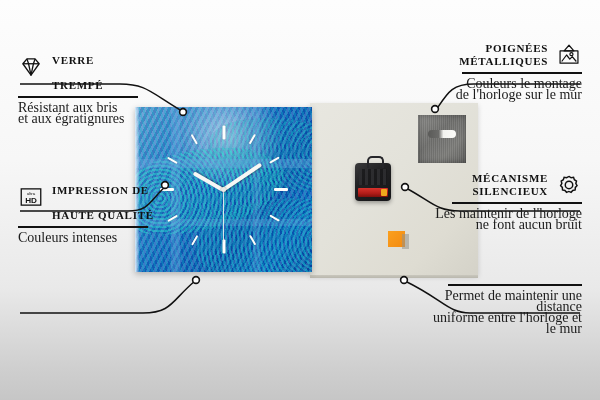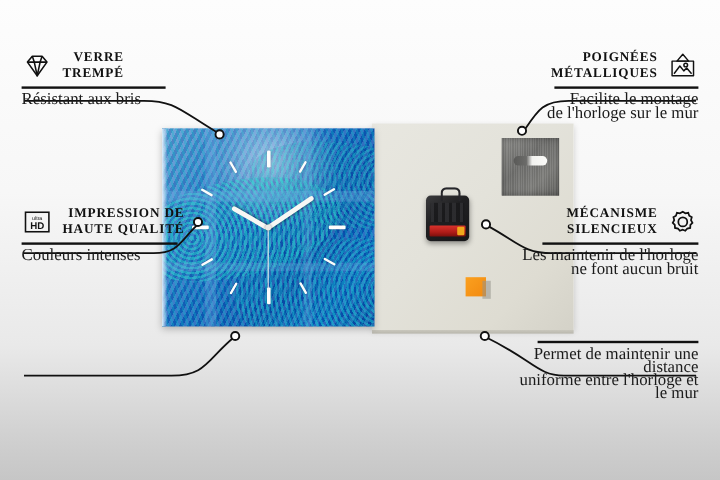--- a/index.html
+++ b/index.html
@@ -109,21 +109,21 @@
   .co-title{
     font-family:"Liberation Serif", serif;font-weight:bold;
     font-size:11px;letter-spacing:.7px;color:#111;line-height:13px;text-transform:uppercase;
   }
   .co-rule{height:1.6px;background:#111;margin-top:4px;}
   .co-desc{
     font-family:"Liberation Serif", serif;font-size:14px;color:#1b1b1b;
     line-height:11px;margin-top:4px;
   }
   .left .co-head{justify-content:flex-start;}
-  .left .co-title{text-align:right;}
+  .left .co-title{text-align:left;margin-top:12px;}
   .left .co-desc{text-align:left;}
   .right .co-head{justify-content:flex-end;}
   .right .co-title{text-align:right;}
   .right .co-desc{text-align:right;}
   .ico{width:26px;height:26px;flex:0 0 26px;display:block;}
 </style>
 </head>
 <body>
 
 <div class="stage">
@@ -211,20 +211,21 @@
         </g>
       </svg>
       <div>
         <div class="co-title">VERRE</div>
         <div class="co-title">TREMPÉ</div>
       </div>
     </div>
     <div class="co-rule" style="width:120px;"></div>
     <div class="co-desc">
       <div>Résistant aux bris</div>
+      <div>et aux égratignures</div>
     </div>
   </div>
 
   <div class="callout left" style="left:18px;top:172px;width:150px;">
     <div class="co-head">
       <svg class="ico" viewBox="0 0 32 32">
         <rect x="4" y="6" width="24" height="20" fill="none" stroke="#111" stroke-width="1.6"></rect>
         <text x="16" y="14" text-anchor="middle" font-family="Liberation Sans, sans-serif" font-size="5.4" fill="#111">ultra</text>
         <text x="16" y="23.5" text-anchor="middle" font-family="Liberation Sans, sans-serif" font-size="10" font-weight="bold" fill="#111">HD</text>
       </svg>
@@ -250,21 +251,21 @@
         <g fill="none" stroke="#111" stroke-width="1.5" stroke-linejoin="round">
           <path d="M16,4 L10,11 L22,11 Z"></path>
           <rect x="5" y="11" width="22" height="15"></rect>
           <path d="M7,24 L13,16 L17,21 L20,18 L25,24"></path>
           <circle cx="19" cy="15" r="1.9"></circle>
         </g>
       </svg>
     </div>
     <div class="co-rule" style="width:120px;margin-left:20px;"></div>
     <div class="co-desc">
-      <div>Facilite le montage</div>
+      <div>Couleurs le montage</div>
       <div>de l'horloge sur le mur</div>
     </div>
   </div>
 
   <div class="callout right" style="left:432px;top:172px;width:150px;">
     <div class="co-head">
       <div>
         <div class="co-title">MÉCANISME</div>
         <div class="co-title">SILENCIEUX</div>
       </div>

